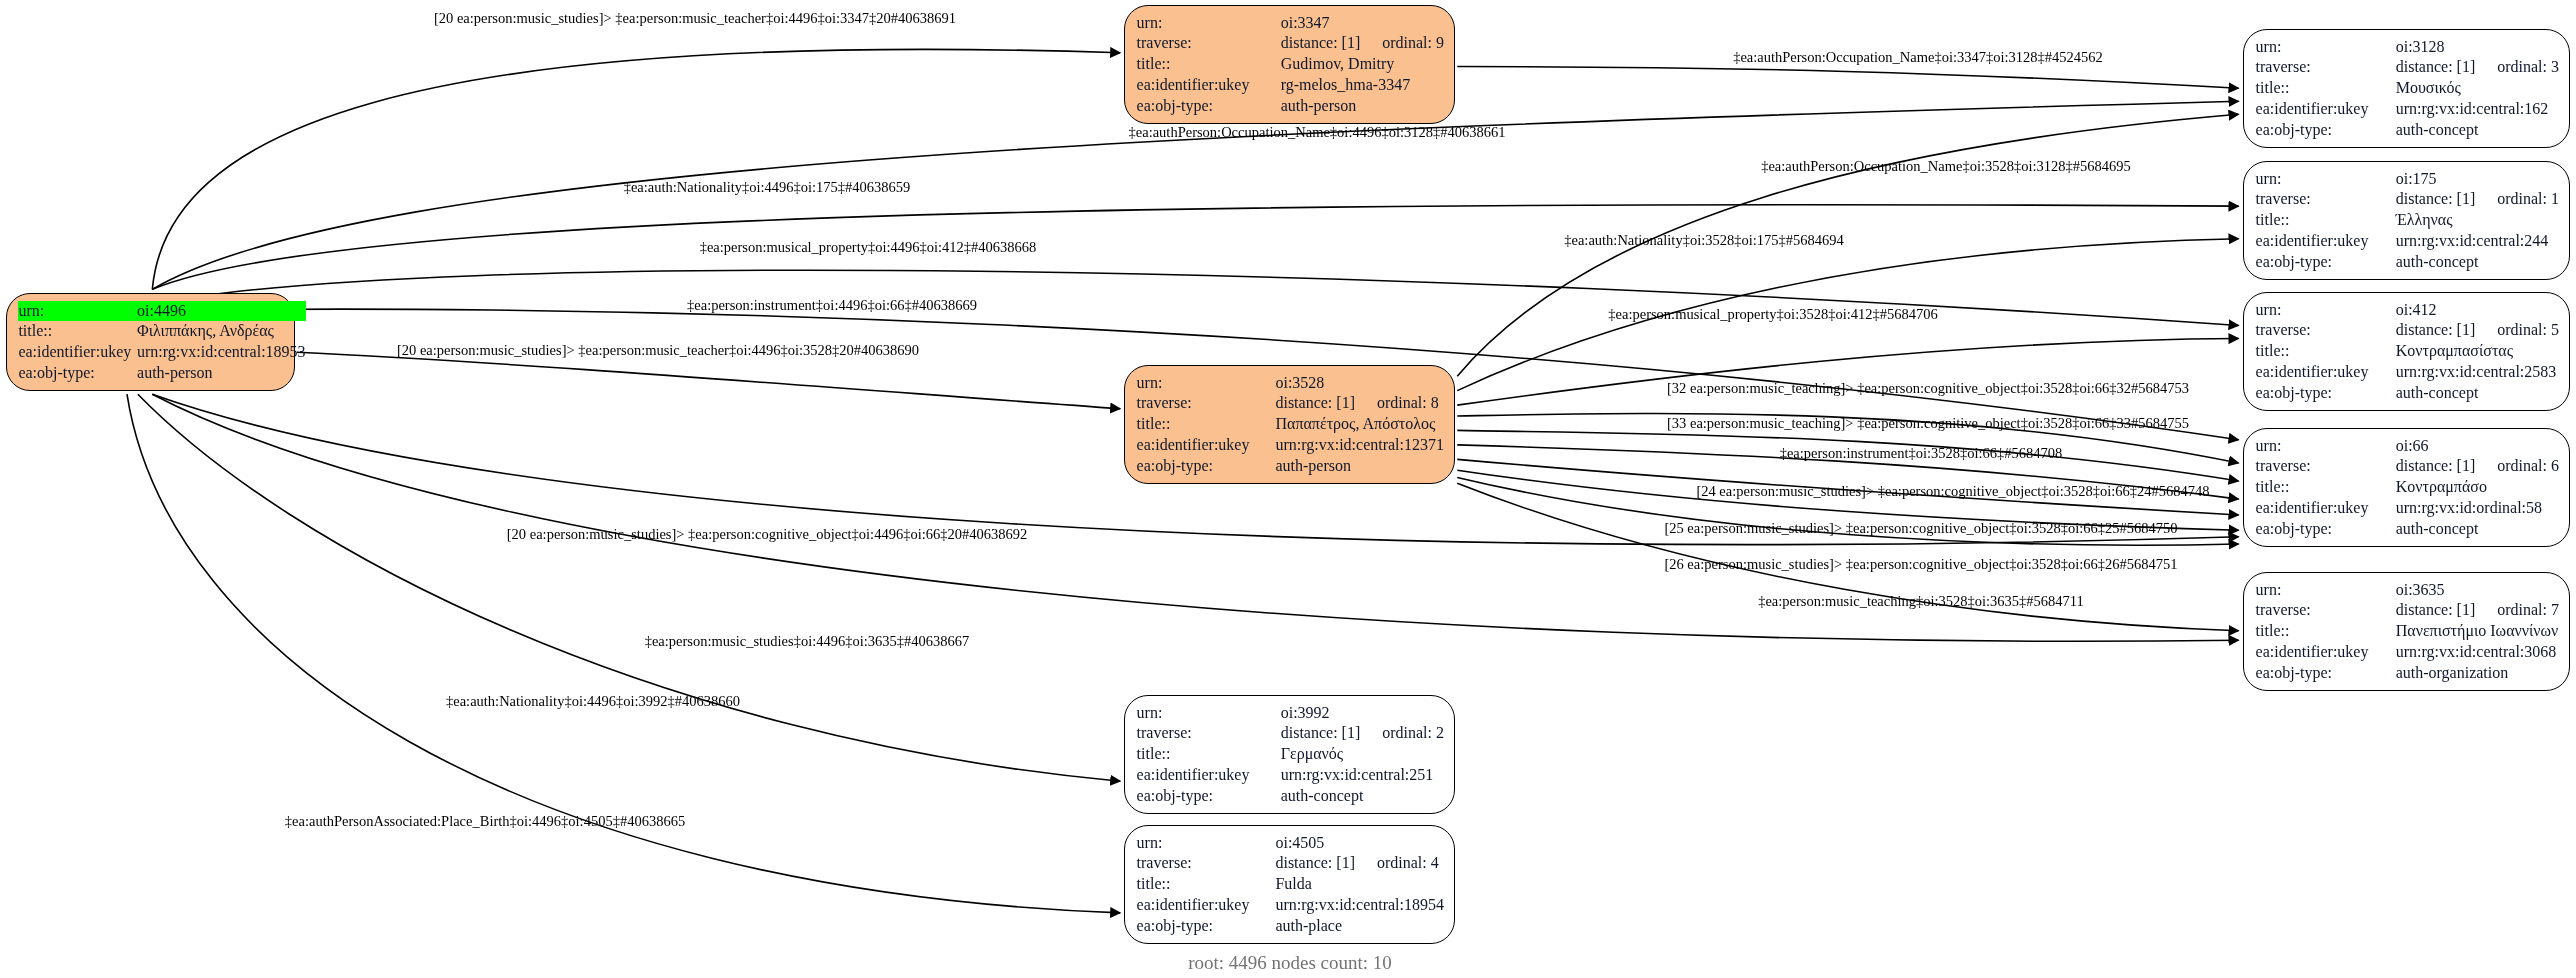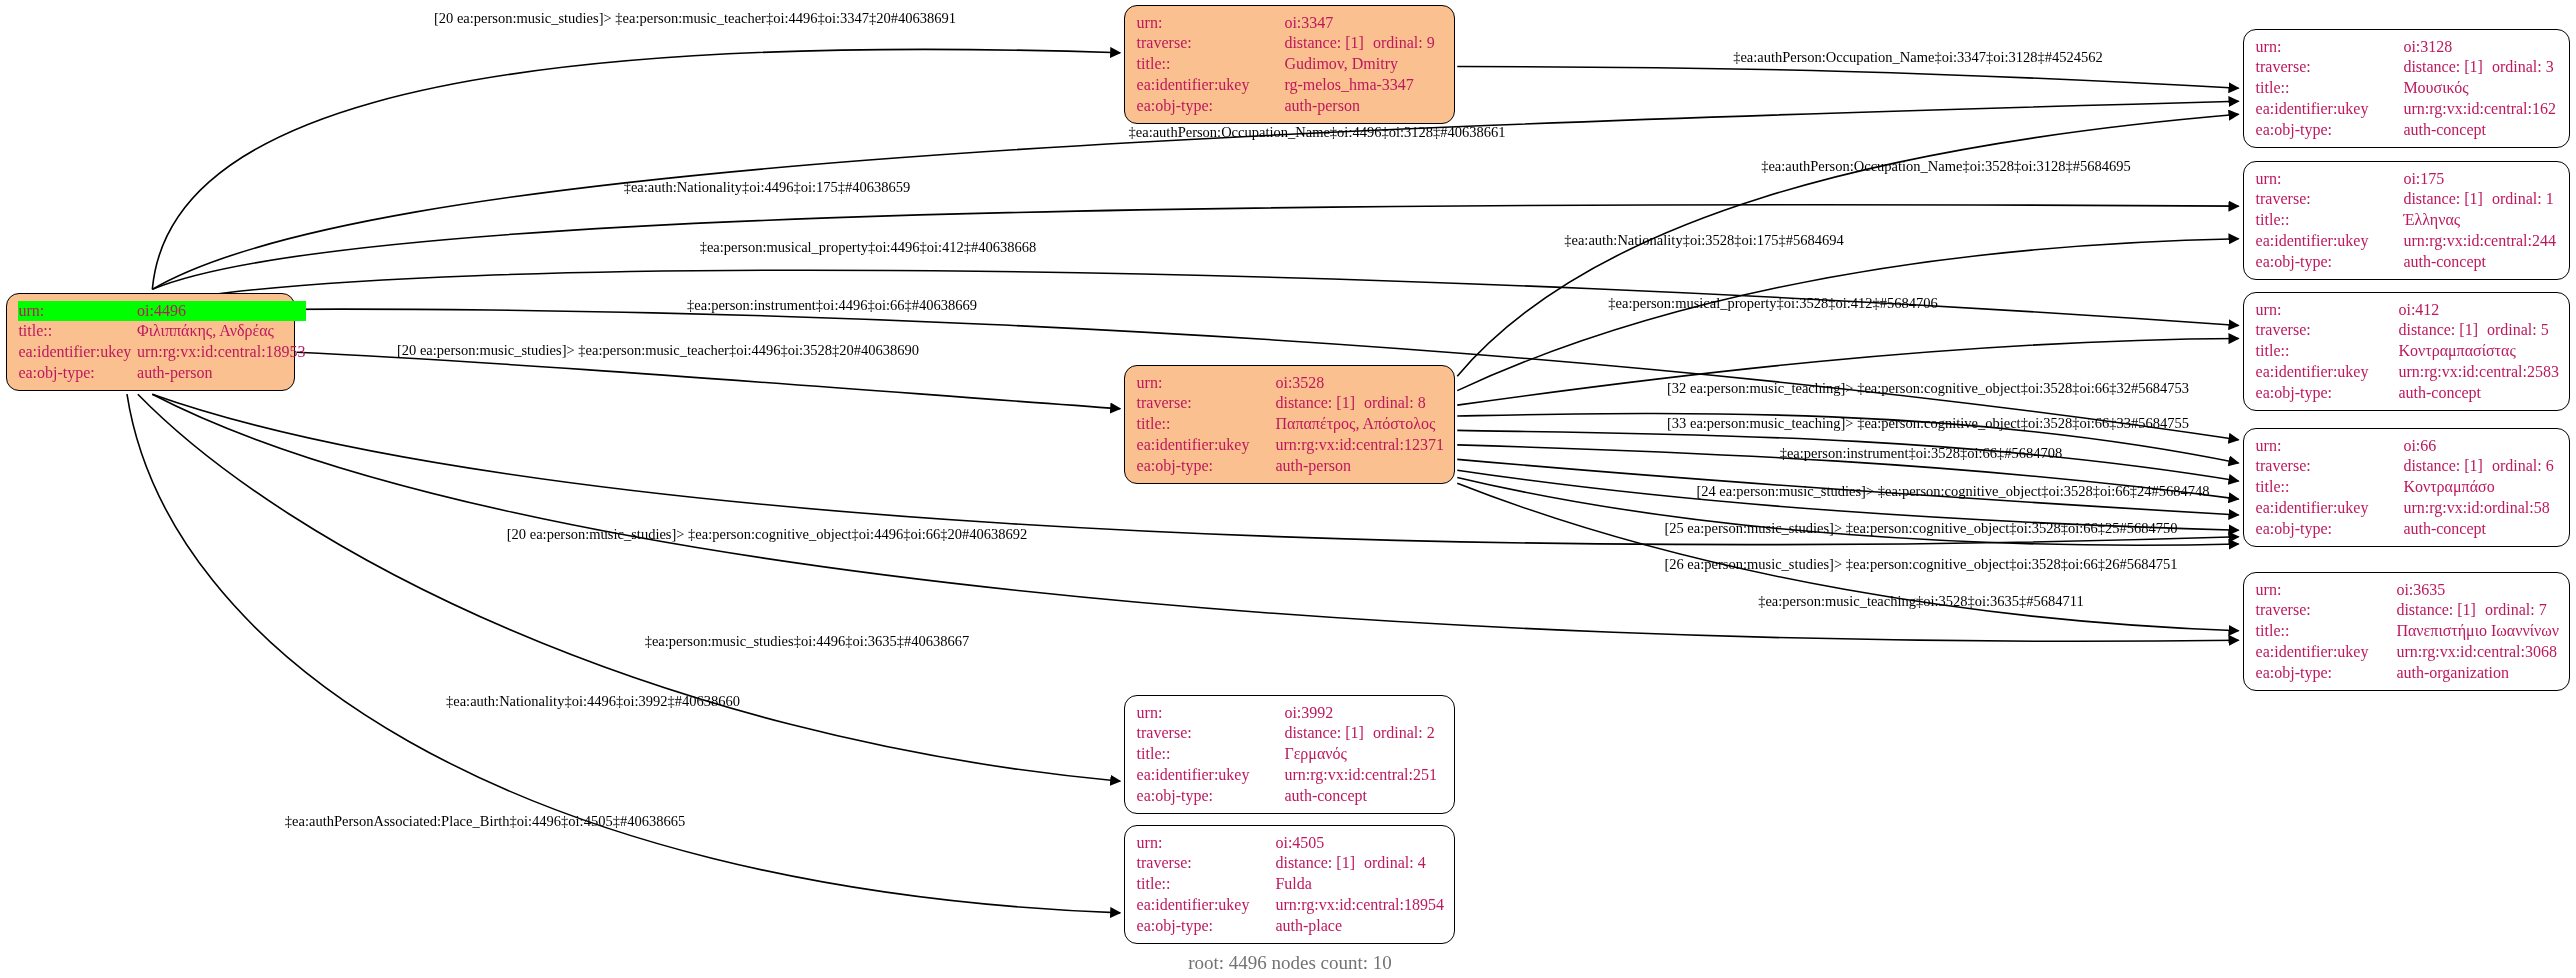--- a/index.html
+++ b/index.html
@@ -19,26 +19,26 @@
     position: absolute;
     left: 0; top: 0;
     width: 2576px;
     height: 978px;
     pointer-events: none;
   }
   .node {
     position: absolute;
     box-sizing: border-box;
     border: 1.4px solid #000000;
-    border-radius: 13px;
+    border-radius: 24px;
     background: #ffffff;
     padding: 6.5px 10px 6.5px 11.6px;
     font-size: 16px;
     line-height: 1.28;
-    color: #be185d;
+    color: #0f172a;
     z-index: 5;
   }
   .node.person {
     background: #fac090;
   }
   .node table {
     border-collapse: collapse;
     width: 100%;
   }
   .node td {
@@ -51,21 +51,21 @@
   .node td.k { width: 142px; padding-right: 5.8px; }
   .node td.v { }
   .node tr.hl td {
     background: #00ff00;
   }
   .node .trav {
     display: inline-block;
   }
   .node .trav .ord {
     display: inline-block;
-    margin-left: 9px;
+    margin-left: 22px;
   }
   .edge-label {
     position: absolute;
     font-size: 14.5px;
     color: #000000;
     white-space: nowrap;
     z-index: 6;
     font-family: "Liberation Serif", "DejaVu Serif", serif;
   }
   .edge-label.center { transform: translateX(-50%); }
@@ -373,21 +373,21 @@
       </div>
     </div>
   <div id="label-layer">
       <div class="edge-label center" style="left: 695px; top: 10px;">[20 ea:person:music_studies]&gt; ‡ea:person:music_teacher‡oi:4496‡oi:3347‡20#40638691</div>
       <div class="edge-label center" style="left: 1918px; top: 49px;">‡ea:authPerson:Occupation_Name‡oi:3347‡oi:3128‡#4524562</div>
       <div class="edge-label center" style="left: 1317px; top: 124px;">‡ea:authPerson:Occupation_Name‡oi:4496‡oi:3128‡#40638661</div>
       <div class="edge-label center" style="left: 1946px; top: 158px;">‡ea:authPerson:Occupation_Name‡oi:3528‡oi:3128‡#5684695</div>
       <div class="edge-label center" style="left: 767px; top: 179px;">‡ea:auth:Nationality‡oi:4496‡oi:175‡#40638659</div>
       <div class="edge-label center" style="left: 1704px; top: 232px;">‡ea:auth:Nationality‡oi:3528‡oi:175‡#5684694</div>
       <div class="edge-label center" style="left: 868px; top: 239px;">‡ea:person:musical_property‡oi:4496‡oi:412‡#40638668</div>
-      <div class="edge-label center" style="left: 1773px; top: 295px;">‡ea:person:musical_property‡oi:3528‡oi:412‡#5684706</div>
+      <div class="edge-label center" style="left: 1773px; top: 306px;">‡ea:person:musical_property‡oi:3528‡oi:412‡#5684706</div>
       <div class="edge-label center" style="left: 832px; top: 297px;">‡ea:person:instrument‡oi:4496‡oi:66‡#40638669</div>
       <div class="edge-label center" style="left: 658px; top: 342px;">[20 ea:person:music_studies]&gt; ‡ea:person:music_teacher‡oi:4496‡oi:3528‡20#40638690</div>
       <div class="edge-label center" style="left: 1928px; top: 380px;">[32 ea:person:music_teaching]&gt; ‡ea:person:cognitive_object‡oi:3528‡oi:66‡32#5684753</div>
       <div class="edge-label center" style="left: 1928px; top: 415px;">[33 ea:person:music_teaching]&gt; ‡ea:person:cognitive_object‡oi:3528‡oi:66‡33#5684755</div>
       <div class="edge-label center" style="left: 1921px; top: 445px;">‡ea:person:instrument‡oi:3528‡oi:66‡#5684708</div>
       <div class="edge-label center" style="left: 1921px; top: 483px; margin-left: 32px;">[24 ea:person:music_studies]&gt; ‡ea:person:cognitive_object‡oi:3528‡oi:66‡24#5684748</div>
       <div class="edge-label center" style="left: 1921px; top: 520px;">[25 ea:person:music_studies]&gt; ‡ea:person:cognitive_object‡oi:3528‡oi:66‡25#5684750</div>
       <div class="edge-label center" style="left: 1921px; top: 556px;">[26 ea:person:music_studies]&gt; ‡ea:person:cognitive_object‡oi:3528‡oi:66‡26#5684751</div>
       <div class="edge-label center" style="left: 767px; top: 526px;">[20 ea:person:music_studies]&gt; ‡ea:person:cognitive_object‡oi:4496‡oi:66‡20#40638692</div>
       <div class="edge-label center" style="left: 1921px; top: 593px;">‡ea:person:music_teaching‡oi:3528‡oi:3635‡#5684711</div>

